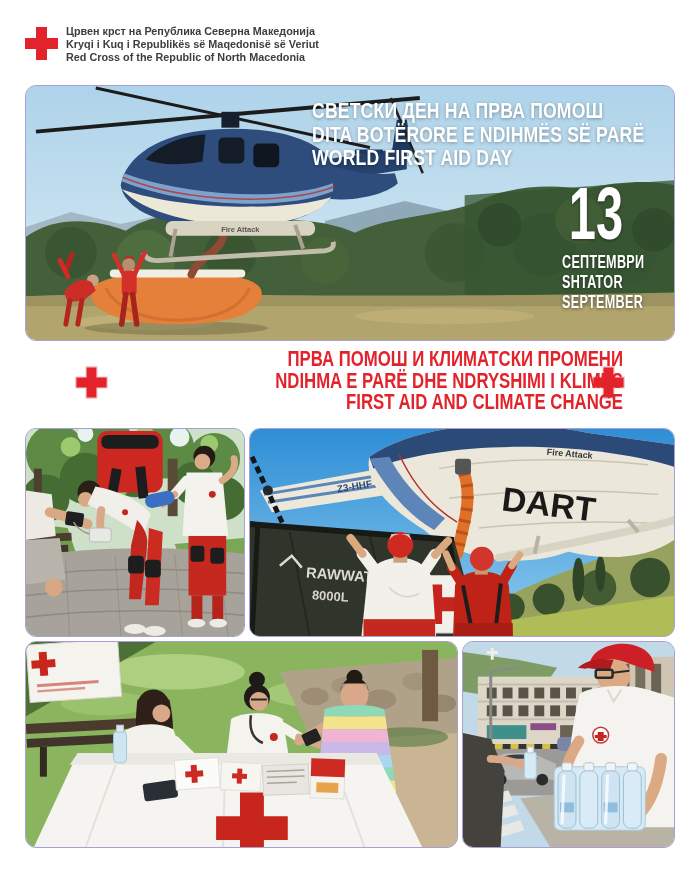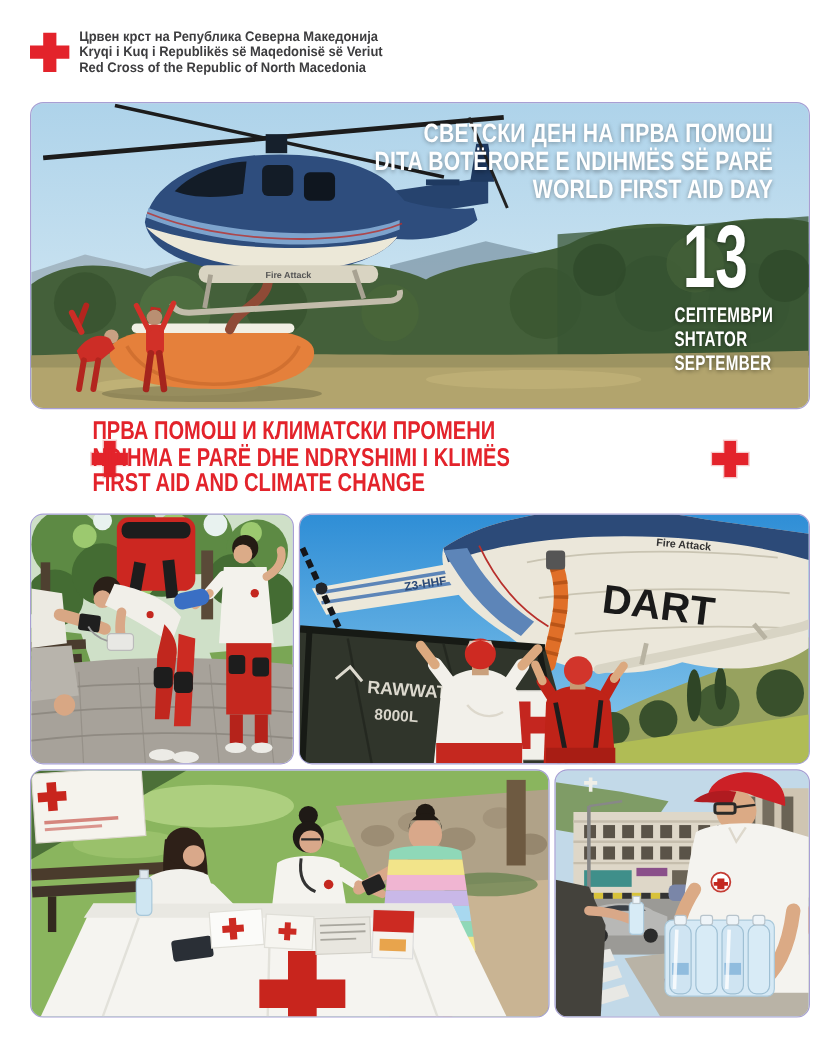--- a/index.html
+++ b/index.html
@@ -14,30 +14,30 @@
   
   .cx94{transform:scaleX(.94);} .cx80{transform:scaleX(.80);} .cx78{transform:scaleX(.78);}
   .cx72{transform:scaleX(.72);} .cx66{transform:scaleX(.66);}
   .o-l{transform-origin:0 50%;} .o-r{transform-origin:100% 50%;} .o-c{transform-origin:50% 50%;}
 
   
   #header-text{left:66px;top:25px;color:#3d3d3f;font-weight:bold;font-size:11.5px;line-height:13px;}
   #header-text div{white-space:nowrap;}
 
   
-  #hero-title{right:30px;top:13px;text-align:right;color:#fff;font-weight:bold;
+  #hero-title{right:30px;top:13px;text-align:left;color:#fff;font-weight:bold;
               font-size:22px;line-height:23.5px;letter-spacing:.2px;
               text-shadow:0 1px 4px rgba(0,0,0,.35);}
   #hero-date{right:30px;top:98px;color:#fff;font-weight:bold;
              text-shadow:0 1px 4px rgba(0,0,0,.45);}
   #hero-date .day{font-size:74px;line-height:60px;margin-bottom:8px;}
   #hero-date .month{font-size:17.5px;line-height:20px;letter-spacing:.4px;}
 
   
-  #banner-text{left:0;top:349px;width:700px;text-align:left;color:#e3232b;font-weight:bold;
+  #banner-text{left:0;top:349px;width:700px;text-align:right;color:#e3232b;font-weight:bold;
                font-size:21.5px;line-height:21.5px;}
   .xcross{width:33px;height:33px;}
 </style>
 </head>
 <body>
 
 <div id="poster">
 
   <svg class="abs xcross" style="left:25px;top:27px;" viewBox="0 0 33 33">
     <path d="M11 0 H22 V11 H33 V22 H22 V33 H11 V22 H0 V11 H11 Z" fill="#e3232b"></path>

